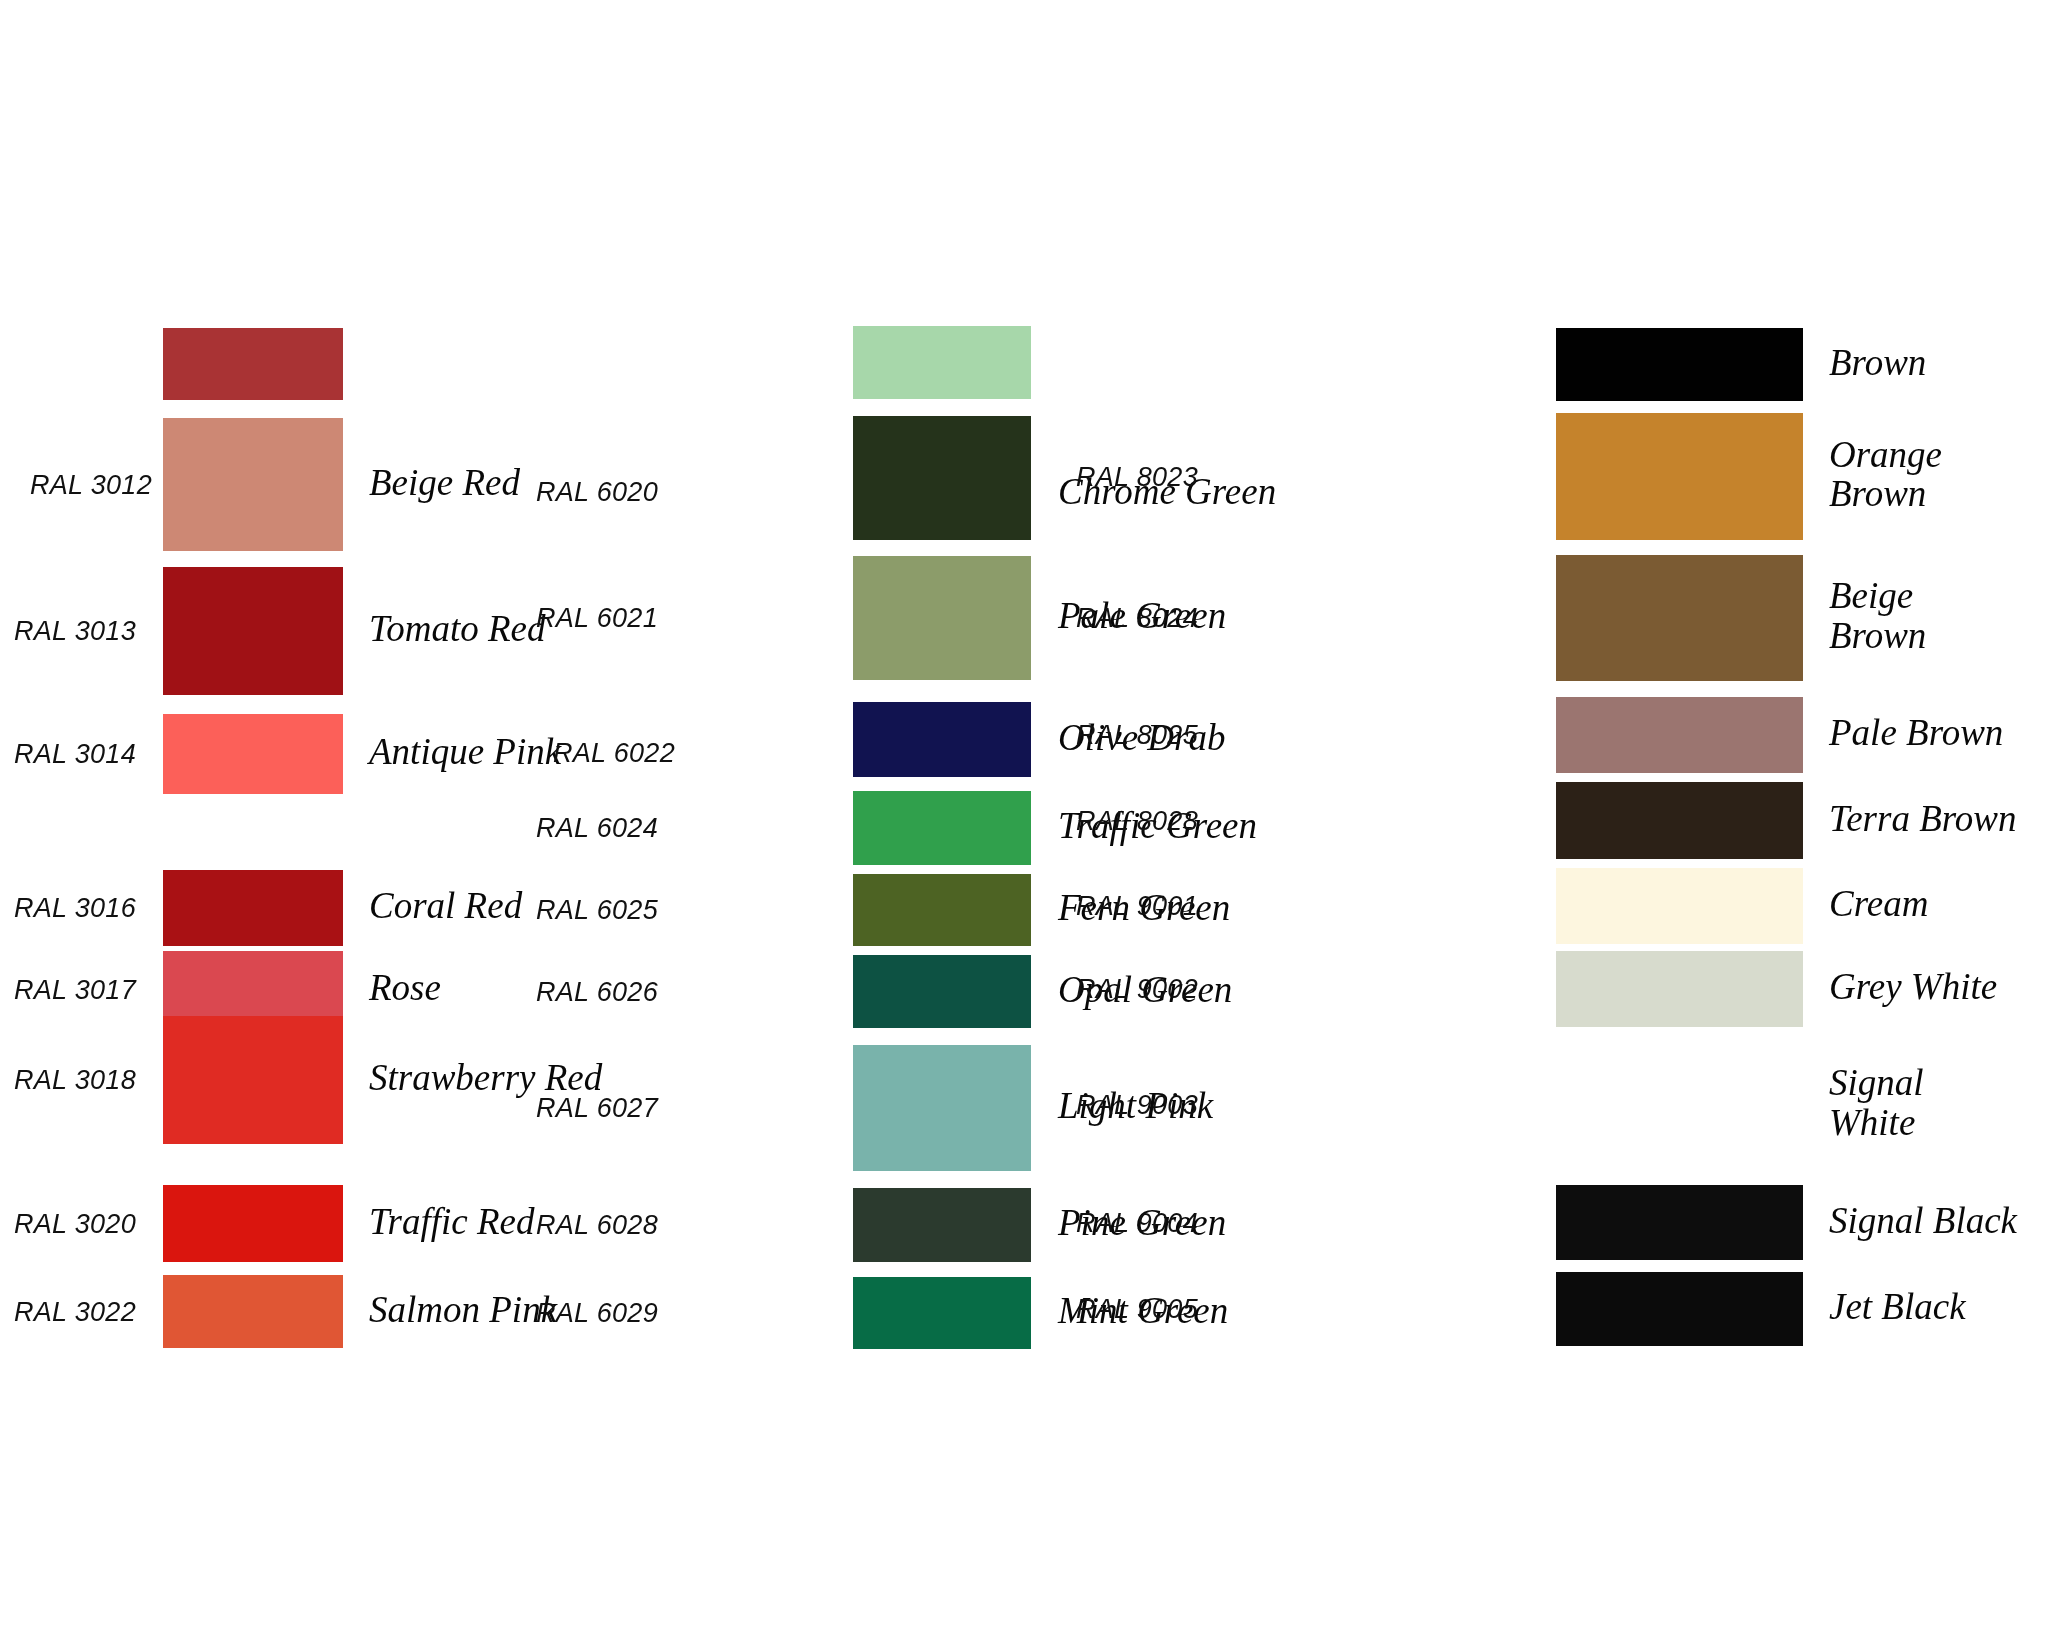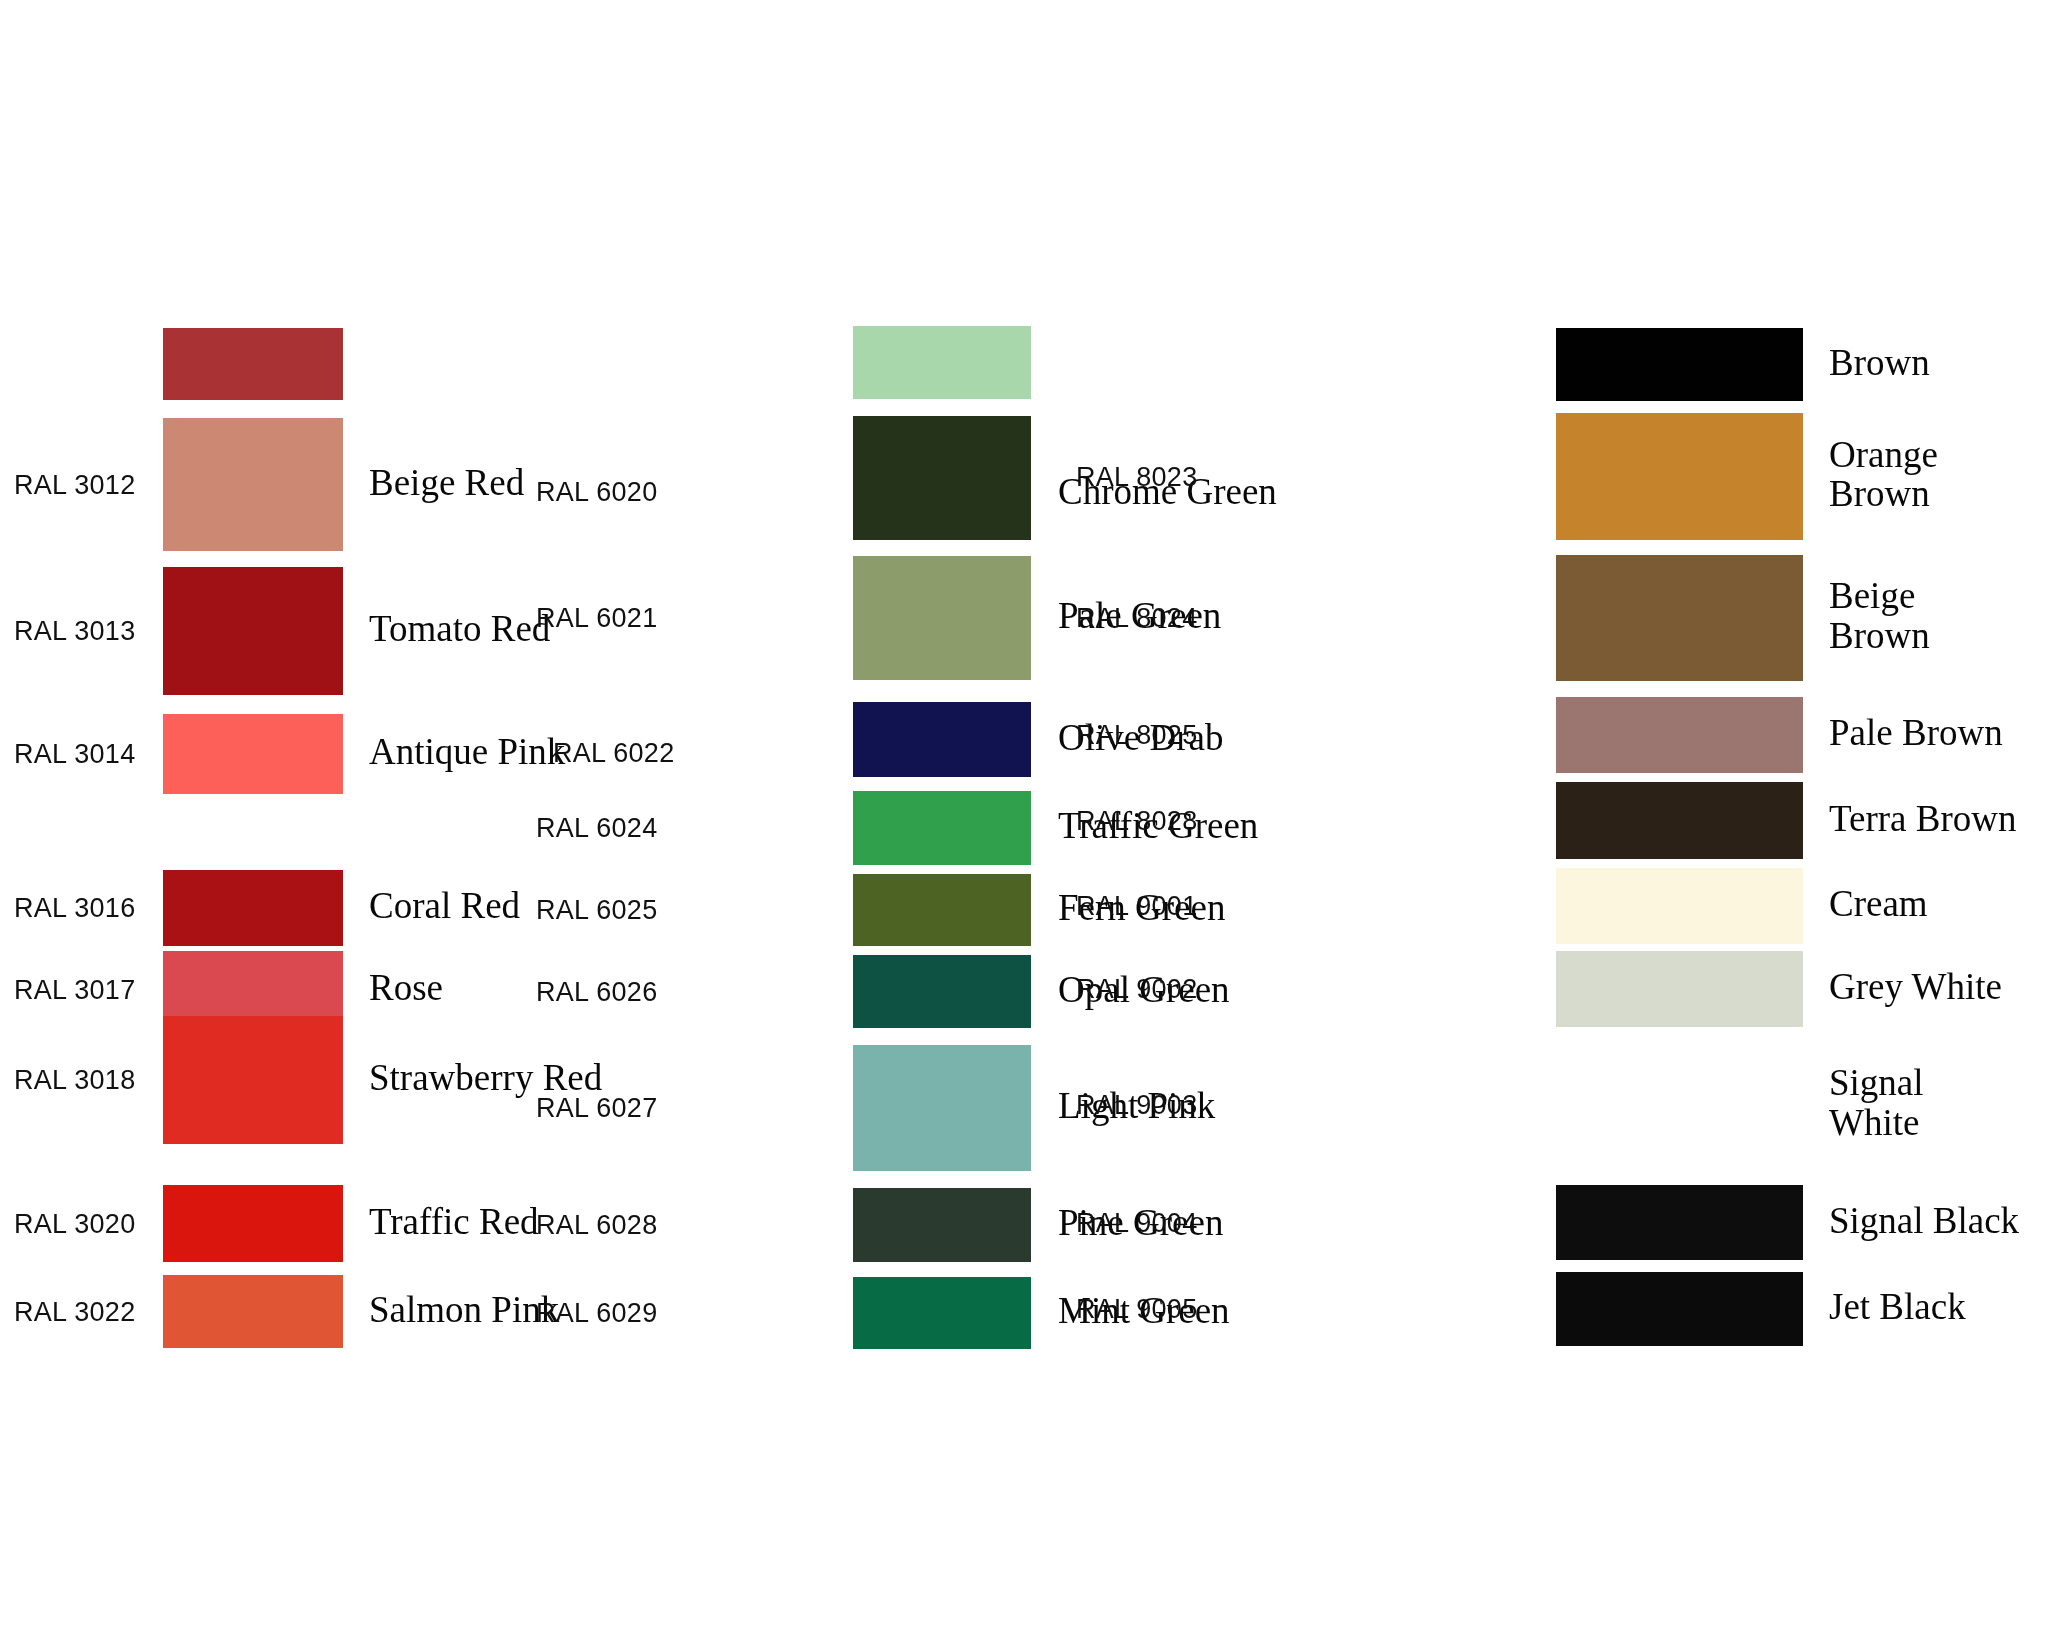--- a/index.html
+++ b/index.html
@@ -19,20 +19,21 @@
     left: 0;
     top: 0;
     width: 2058px;
     height: 1642px;
     background: #ffffff;
   }
   .column {
     position: absolute;
     top: 0;
     height: 1642px;
+    font-style: italic;
   }
   .col-1 { left: 0px;    width: 520px; }
   .col-2 { left: 520px;  width: 540px; }
   .col-3 { left: 1060px; width: 998px; }
 
   .row {
     position: absolute;
     left: 0;
     width: 100%;
   }
@@ -72,21 +73,21 @@
 </style>
 </head>
 <body>
 
 <div id="chart">
   <div class="column col-1">
       <div class="row" style="top: 328px; height: 72px;">
         <div class="swatch" style="top: 0px; height: 72px; background: rgb(169, 51, 52);"></div>
       </div>
       <div class="row" style="top: 418px; height: 133px;">
-        <div class="code" style="top: 53.5px;">RAL 3012</div>
+        <div class="code" style="top: 53.5px; margin-left: 16px;">RAL 3012</div>
         <div class="swatch" style="top: 0px; height: 133px; background: rgb(205, 136, 116);"></div>
         <div class="name" style="top: 44.5px;">Beige Red</div>
       </div>
       <div class="row" style="top: 567px; height: 128px;">
         <div class="code" style="top: 51px;">RAL 3013</div>
         <div class="swatch" style="top: 0px; height: 128px; background: rgb(160, 17, 21);"></div>
         <div class="name" style="top: 42px;">Tomato Red</div>
       </div>
       <div class="row" style="top: 714px; height: 80px;">
         <div class="code" style="top: 27px;">RAL 3014</div>

